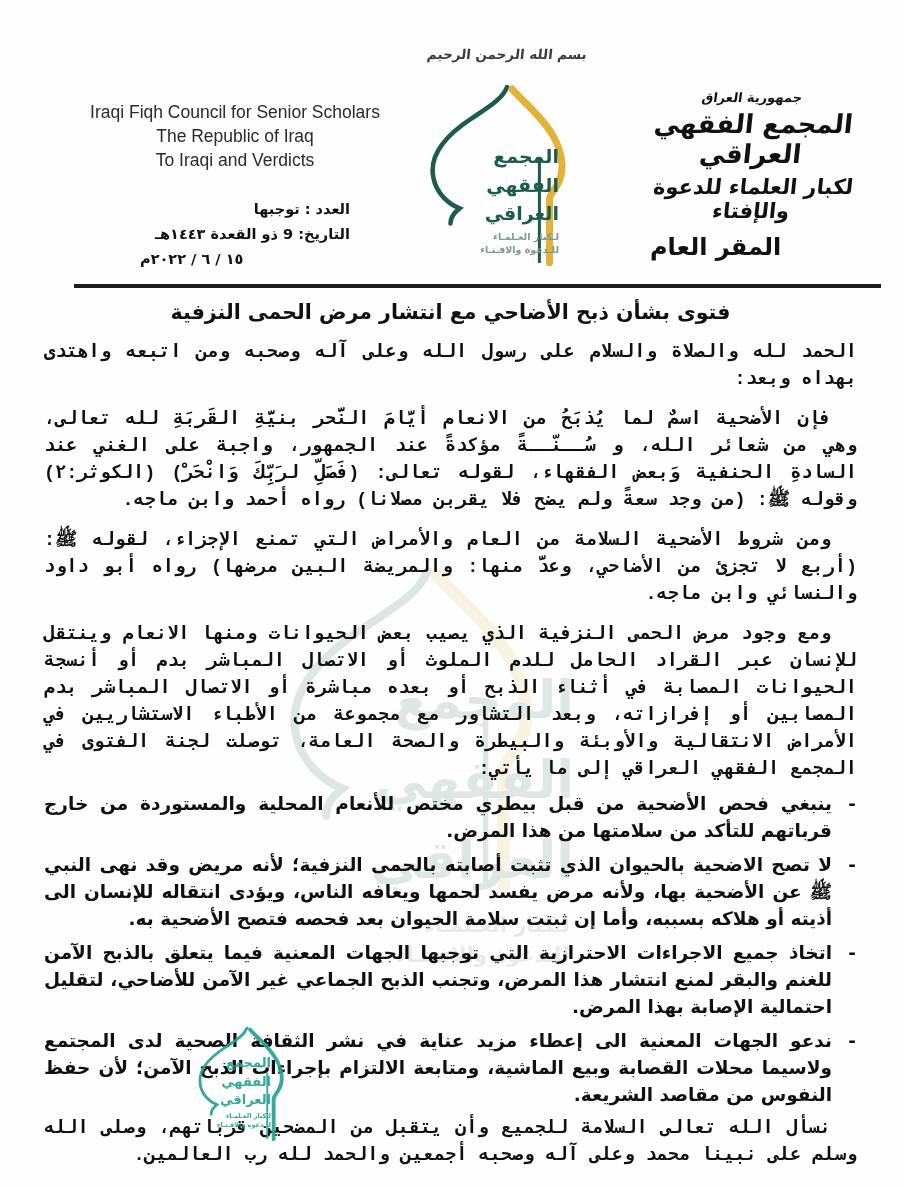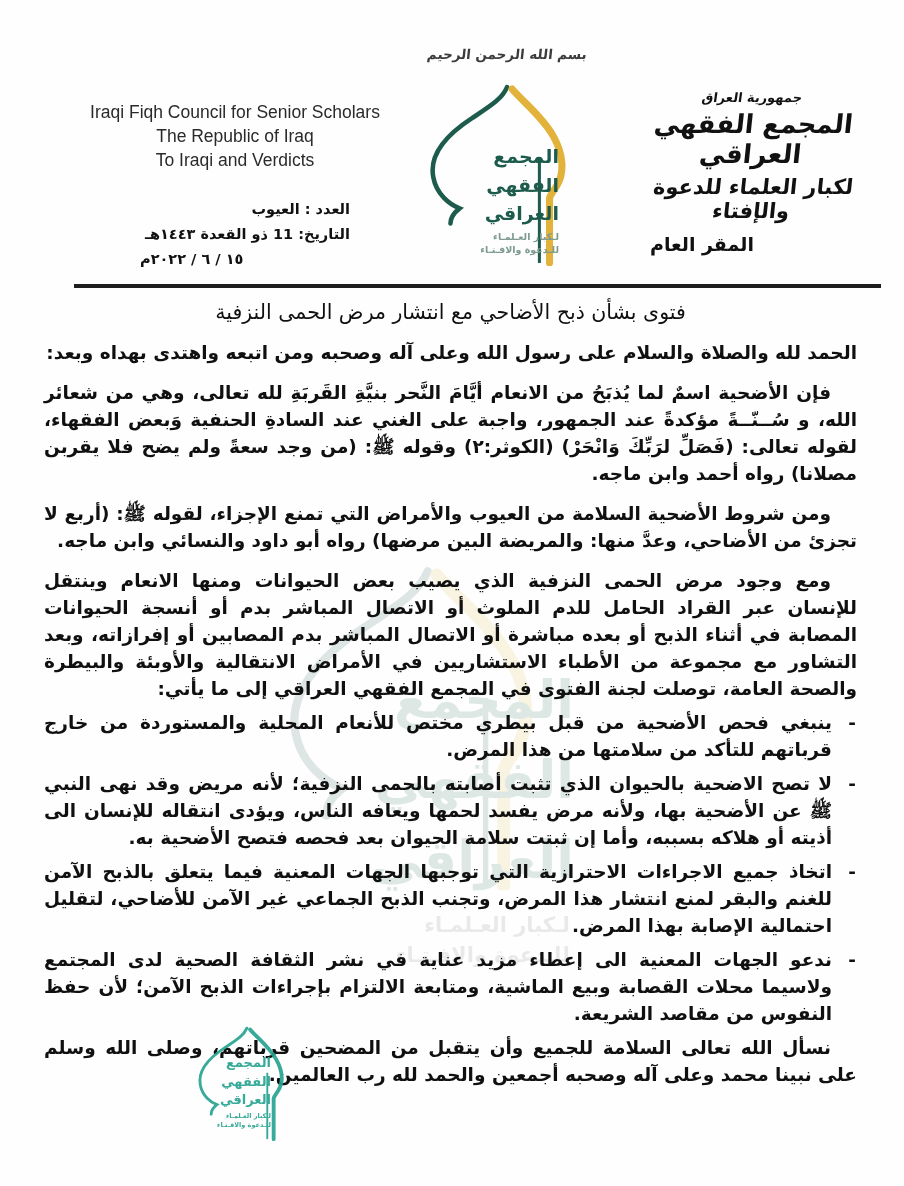--- a/index.html
+++ b/index.html
@@ -49,33 +49,33 @@
     font-size: 9.5px; line-height: 13px; color: #7d9a90; font-weight: bold;
   }
 
   .callig-block {
     position: absolute; left: 616px; top: 90px; width: 272px;
     direction: rtl; color: #111;
   }
   .c-country { text-align: center; font-size: 13px; font-weight: bold; transform: skewX(-8deg); }
   .c-org  { text-align: center; font-size: 26px; font-weight: bold; margin-top: 4px; transform: skewX(-6deg); letter-spacing: -1px; }
   .c-org2 { text-align: center; font-size: 21px; font-weight: bold; margin-top: 6px; transform: skewX(-6deg); letter-spacing: -1px; }
-  .c-hq   { text-align: left; padding-left: 34px; font-size: 19px; font-weight: bold; margin-top: 10px; }
+  .c-hq   { text-align: left; padding-left: 34px; font-size: 24px; font-weight: bold; margin-top: 10px; }
 
   .rule { height: 4px; background: #1d1d1d; margin: 0 23px 0 74px; position: relative; z-index: 3; }
 
   
   .body-text {
     position: relative; z-index: 2;
     padding: 7px 47px 0 44px;
     direction: rtl; text-align: justify;
     font-size: 18.5px; font-weight: bold; line-height: 27px; color: #101010;
   }
-  .doc-title { font-size: 20.5px; font-weight: normal; text-align: center; margin: 4px 0 6px; }
-  .para { margin: 13px 0 2px; }
+  .doc-title { font-size: 20.5px; font-weight: bold; text-align: center; margin: 4px 0 6px; }
+  .para { margin: 13px 0 2px; font-family: Liberation Mono, monospace; }
   .indent { text-indent: 26px; }
   .bullet { position: relative; padding-right: 25px; margin: 7px 0; }
   .bullet .dash { position: absolute; right: 1px; top: 0; }
   .closing { margin-top: 5px; }
 
   
   .watermark {
     position: absolute; left: 252px; top: 552px; width: 350px; height: 440px;
     opacity: 0.14; z-index: 1; pointer-events: none;
   }
@@ -125,22 +125,22 @@
 
   <header class="letterhead">
 
     <div class="en-block">
       <div>Iraqi Fiqh Council for Senior Scholars</div>
       <div>The Republic of Iraq</div>
       <div>To Iraqi and Verdicts</div>
     </div>
 
     <div class="meta-block">
-      <div>العدد : العيوب</div>
-      <div>التاريخ: 11 ذو القعدة ١٤٤٣هـ</div>
+      <div>العدد : توجبها</div>
+      <div>التاريخ: 9 ذو القعدة ١٤٤٣هـ</div>
       <div class="center">١٥ / ٦ / ٢٠٢٢م</div>
     </div>
 
     <div class="logo-block">
       <div class="basmala">بسم الله الرحمن الرحيم</div>
       <svg class="dome-svg" width="187" height="184" viewBox="0 0 185 180" fill="none">
         <path class="green-stroke" d="M97 4 C92 16 80 23 62 35 C36 52 20 72 24 93 C27 110 40 120 50 124 C45 128 41 132 41 139" stroke-width="4.5" stroke-linecap="round"></path>
         <path class="green-stroke" d="M129 74 L129 178" stroke-width="3"></path>
         <path class="gold-stroke" d="M102 6 C112 18 132 33 143 53 C153 71 154 89 146 102 C143 107 140 110 139 114 L139 178" stroke-width="7" stroke-linecap="round"></path>
       </svg>
@@ -180,21 +180,21 @@
       <div>لـكبار العـلمـاء</div>
       <div>للـدعوة والافـتـاء</div>
     </div>
   </div>
 
   <main class="body-text">
     <h1 class="doc-title">فتوى بشأن ذبح الأضاحي مع انتشار مرض الحمى النزفية</h1>
 
     <p class="para">الحمد لله والصلاة والسلام على رسول الله وعلى آله وصحبه ومن اتبعه واهتدى بهداه وبعد:</p>
     <p class="para indent">فإن الأضحية اسمٌ لما يُذبَحُ من الانعام أيَّامَ النَّحر بنيَّةِ القَربَةِ لله تعالى، وهي من شعائر الله، و سُــنّــةً مؤكدةً عند الجمهور، واجبة على الغني عند السادةِ الحنفية وَبعض الفقهاء، لقوله تعالى: (فَصَلِّ لرَبِّكَ وَانْحَرْ) (الكوثر:٢) وقوله ﷺ: (من وجد سعةً ولم يضح فلا يقربن مصلانا) رواه أحمد وابن ماجه.</p>
-    <p class="para indent">ومن شروط الأضحية السلامة من العيوب والأمراض التي تمنع الإجزاء، لقوله ﷺ: (أربع لا تجزئ من الأضاحي، وعدَّ منها: والمريضة البين مرضها) رواه أبو داود والنسائي وابن ماجه.</p>
+    <p class="para indent">ومن شروط الأضحية السلامة من العام والأمراض التي تمنع الإجزاء، لقوله ﷺ: (أربع لا تجزئ من الأضاحي، وعدَّ منها: والمريضة البين مرضها) رواه أبو داود والنسائي وابن ماجه.</p>
     <p class="para indent">ومع وجود مرض الحمى النزفية الذي يصيب بعض الحيوانات ومنها الانعام وينتقل للإنسان عبر القراد الحامل للدم الملوث أو الاتصال المباشر بدم أو أنسجة الحيوانات المصابة في أثناء الذبح أو بعده مباشرة أو الاتصال المباشر بدم المصابين أو إفرازاته، وبعد التشاور مع مجموعة من الأطباء الاستشاريين في الأمراض الانتقالية والأوبئة والبيطرة والصحة العامة، توصلت لجنة الفتوى في المجمع الفقهي العراقي إلى ما يأتي:</p>
 
     <div class="bullet">
       <span class="dash">-</span>
       <span>ينبغي فحص الأضحية من قبل بيطري مختص للأنعام المحلية والمستوردة من خارج قرباتهم للتأكد من سلامتها من هذا المرض.</span>
     </div>
     <div class="bullet">
       <span class="dash">-</span>
       <span>لا تصح الاضحية بالحيوان الذي تثبت أصابته بالحمى النزفية؛ لأنه مريض وقد نهى النبي ﷺ عن الأضحية بها، ولأنه مرض يفسد لحمها ويعافه الناس، ويؤدى انتقاله للإنسان الى أذيته أو هلاكه بسببه، وأما إن ثبتت سلامة الحيوان بعد فحصه فتصح الأضحية به.</span>
     </div>

